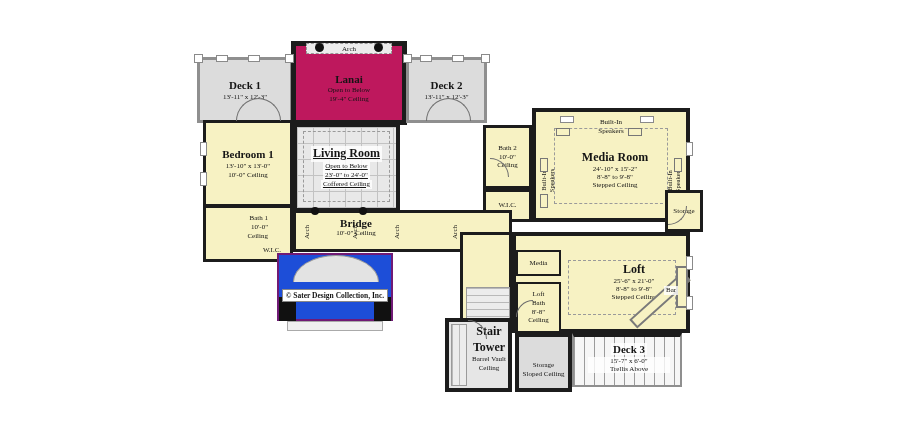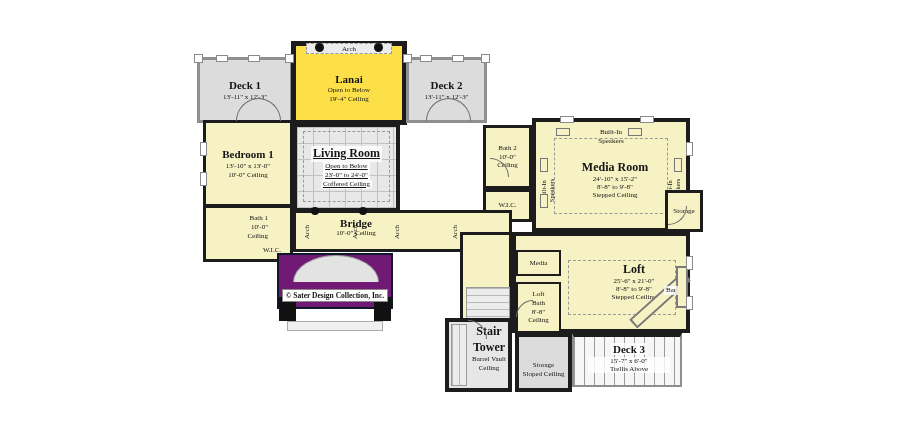--- a/index.html
+++ b/index.html
@@ -46,21 +46,21 @@
 </head>
 <body>
 
 <div class="plan">
 
   <div class="abs gray room" style="left:197px;top:57px;width:96px;height:66px">
     <div class="name">Deck 1</div>
     <div class="dim">13'-11" x 12'-3"</div>
   </div>
 
-  <div class="abs room" style="left:291px;top:41px;width:116px;height:84px;background:#fde047;border:5px solid #1c1c1c">
+  <div class="abs room" style="left:291px;top:41px;width:116px;height:84px;background:#be185d;border:5px solid #1c1c1c">
     <div class="name" style="margin-top:10px">Lanai</div>
     <div class="dim">Open to Below</div>
     <div class="dim">19'-4" Ceiling</div>
   </div>
   <div class="abs" style="left:306px;top:43px;width:86px;height:11px;background:#ececec;border:1px dashed #999;text-align:center;font-size:7px;line-height:10px">
     <span>Arch</span>
   </div>
   <div class="dot" style="left:315px;top:43px"></div>
   <div class="dot" style="left:374px;top:43px"></div>
 
@@ -104,21 +104,21 @@
 
   <div class="abs yellow room" style="left:483px;top:125px;width:49px;height:64px">
     <div class="sm">Bath 2</div>
     <div class="sm">10'-0"</div>
     <div class="sm">Ceiling</div>
   </div>
   <div class="abs yellow room" style="left:483px;top:189px;width:49px;height:33px">
     <div class="sm">W.I.C.</div>
   </div>
 
-  <div class="abs yellow" style="left:532px;top:118px;width:158px;height:114px;border-width:4px">
+  <div class="abs yellow" style="left:532px;top:108px;width:158px;height:114px;border-width:4px">
     <div class="dash" style="left:18px;top:16px;right:18px;bottom:14px"></div>
     <div class="abs sm" style="left:35px;top:6px;width:80px;text-align:center">
       <div>Built-In</div>
       <div>Speakers</div>
     </div>
     <div class="vspk" style="left:-13px;top:60px">
       <div>Built-In</div>
       <div>Speakers</div>
     </div>
     <div class="vspk" style="left:113px;top:60px">
@@ -149,21 +149,21 @@
       <div class="dim">10'-0" Ceiling</div>
     </div>
   </div>
   <div class="vtext" style="left:300px;top:228px">Arch</div>
   <div class="vtext" style="left:348px;top:228px">Arch</div>
   <div class="vtext" style="left:390px;top:228px">Arch</div>
   <div class="vtext" style="left:448px;top:228px">Arch</div>
   <div class="dot" style="left:311px;top:207px;width:8px;height:8px"></div>
   <div class="dot" style="left:359px;top:207px;width:8px;height:8px"></div>
 
-  <div class="abs" style="left:277px;top:253px;width:116px;height:56px;background:#701a75;border:2px solid #0f172a">
+  <div class="abs" style="left:277px;top:253px;width:116px;height:68px;background:#1d4ed8;border:2px solid #701a75">
     <div class="archcurve" style="left:14px;top:0px;width:84px;height:26px"></div>
     <div class="pillar" style="left:0px;top:42px;width:17px;height:24px"></div>
     <div class="pillar" style="left:95px;top:42px;width:17px;height:24px"></div>
     <div class="copyright abs" style="left:3px;top:34px;width:106px;height:13px">© Sater Design Collection, Inc.</div>
   </div>
   <div class="abs" style="left:287px;top:321px;width:96px;height:10px;background:#f0f0f0;border:1px solid #aaa"></div>
 
   <div class="abs yellow" style="left:460px;top:232px;width:52px;height:103px">
     <div class="abs treads-v" style="left:3px;top:52px;width:44px;height:46px"></div>
   </div>

